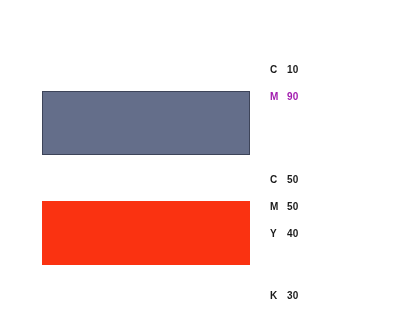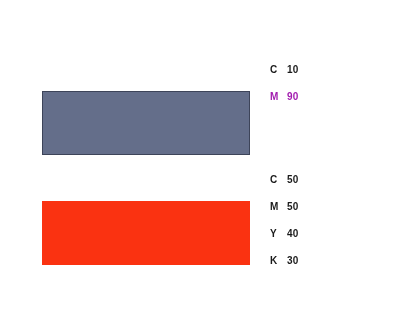--- a/index.html
+++ b/index.html
@@ -87,19 +87,19 @@
     <div class="cmyk-readout">
       <div class="cmyk-row" style="color: rgb(26, 26, 26);">
         <span class="cmyk-channel">C</span><span class="cmyk-value">50</span>
       </div>
       <div class="cmyk-row" style="color: rgb(26, 26, 26);">
         <span class="cmyk-channel">M</span><span class="cmyk-value">50</span>
       </div>
       <div class="cmyk-row" style="color: rgb(26, 26, 26);">
         <span class="cmyk-channel">Y</span><span class="cmyk-value">40</span>
       </div>
-      <div class="cmyk-row" style="color: rgb(26, 26, 26);">
+      <div class="cmyk-row" style="color: rgb(26, 26, 26); margin-top: 35px;">
         <span class="cmyk-channel">K</span><span class="cmyk-value">30</span>
       </div>
     </div>
   </div>
 
 </div>
 
 </body></html>

